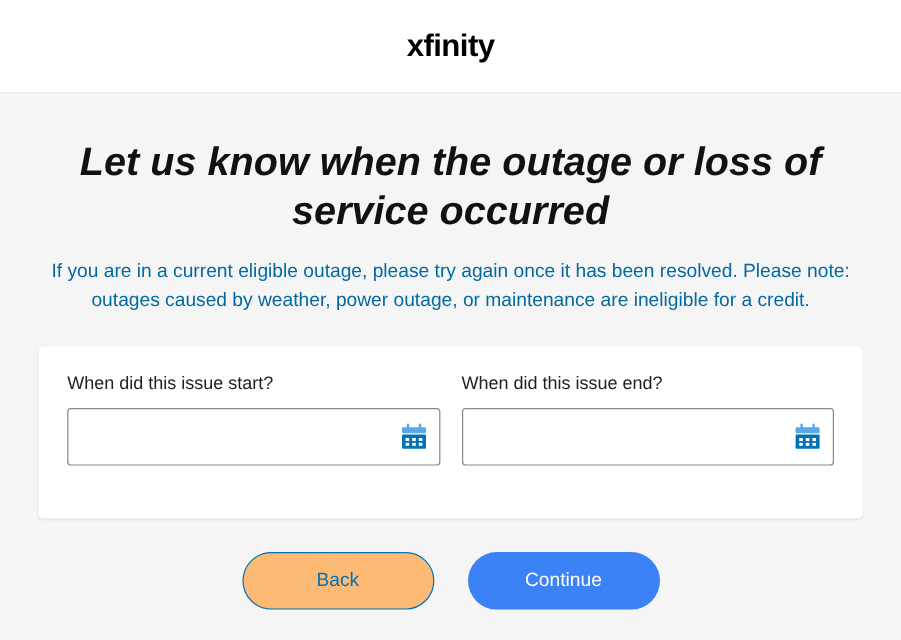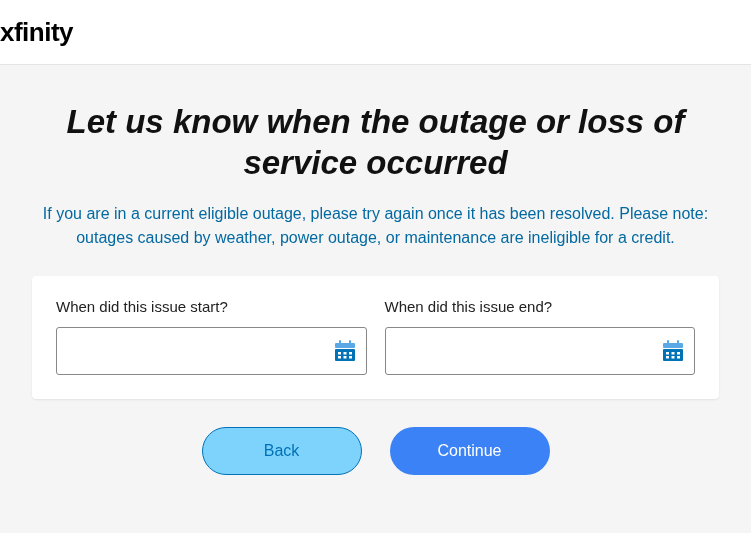--- a/index.html
+++ b/index.html
@@ -5,25 +5,25 @@
   * { box-sizing: border-box; margin: 0; padding: 0; }
   body {
     font-family: -apple-system, BlinkMacSystemFont, "Segoe UI", Helvetica, Arial, sans-serif;
     background: #f5f5f5;
     width: 751px;
     height: 533px;
     overflow: hidden;
   }
   .header {
     background: #fff;
-    height: 65px;
+    height: 78px;
     border-bottom: 1px solid #e5e5e5;
     display: flex;
     align-items: center;
-    justify-content: flex-start;
+    justify-content: center;
   }
   .logo {
     font-size: 26px;
     font-weight: 700;
     letter-spacing: -0.5px;
     color: #000;
   }
   .content {
     padding: 30px 32px 0 32px;
     text-align: center;
@@ -40,21 +40,21 @@
   .description {
     font-size: 16px;
     color: #0369a1;
     line-height: 1.5;
     max-width: 670px;
     margin: 0 auto 26px;
   }
   .card {
     background: #fff;
     border-radius: 4px;
-    padding: 22px 24px 24px;
+    padding: 22px 24px 44px;
     box-shadow: 0 1px 2px rgba(0,0,0,0.08);
     text-align: left;
     display: flex;
     gap: 18px;
   }
   .field {
     flex: 1;
     display: flex;
     flex-direction: column;
   }
@@ -96,21 +96,21 @@
     border-radius: 24px;
     font-size: 16px;
     font-weight: 500;
     cursor: pointer;
     border: none;
     display: flex;
     align-items: center;
     justify-content: center;
   }
   .btn-secondary {
-    background: #7dd3fc;
+    background: #fdba74;
     color: #0272b6;
     border: 1px solid #0272b6;
   }
   .btn-primary {
     background: #3b82f6;
     color: #fff;
   }
 </style>
 </head>
 <body>

